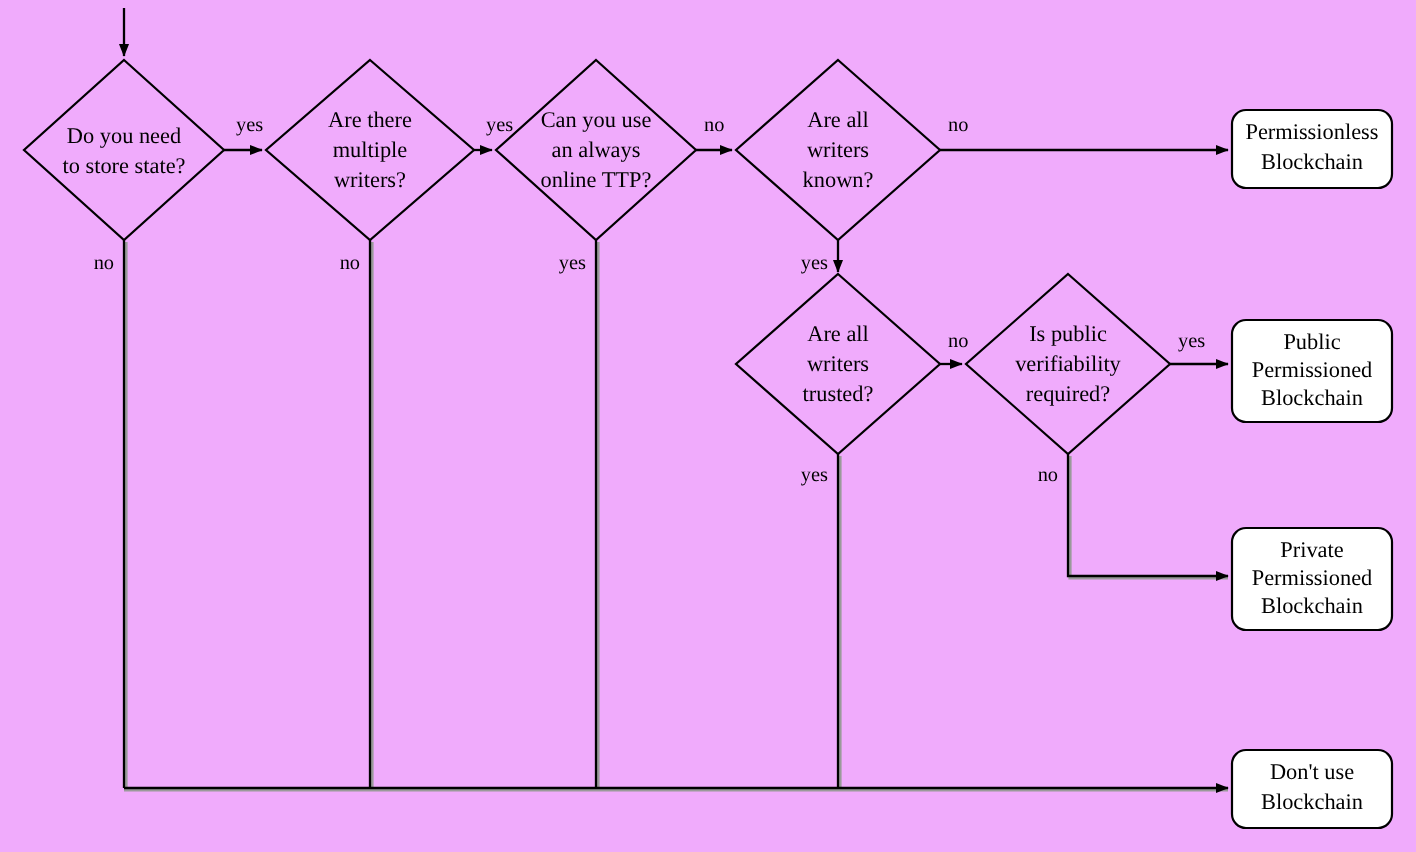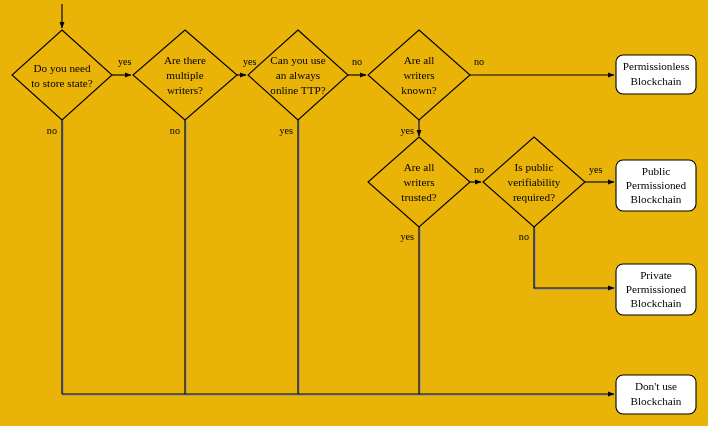--- a/index.html
+++ b/index.html
@@ -4,21 +4,21 @@
 <style>
   html, body {
     margin: 0;
     padding: 0;
     background: #ffffff;
   }
   #diagram-root {
     position: relative;
     width: 708px;
     height: 426px;
-    background: #eab308;
+    background: #f0abfc;
     font-family: "Liberation Serif", "DejaVu Serif", serif;
     overflow: hidden;
   }
   svg#flow {
     position: absolute;
     left: 0;
     top: 0;
     width: 708px;
     height: 426px;
     display: block;

